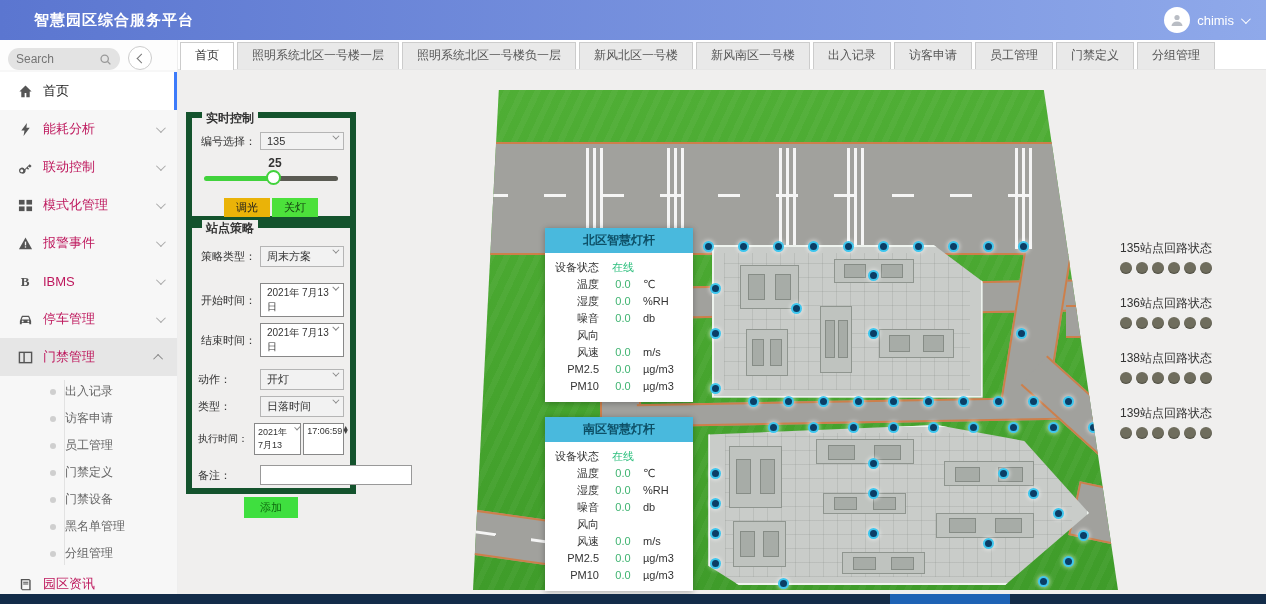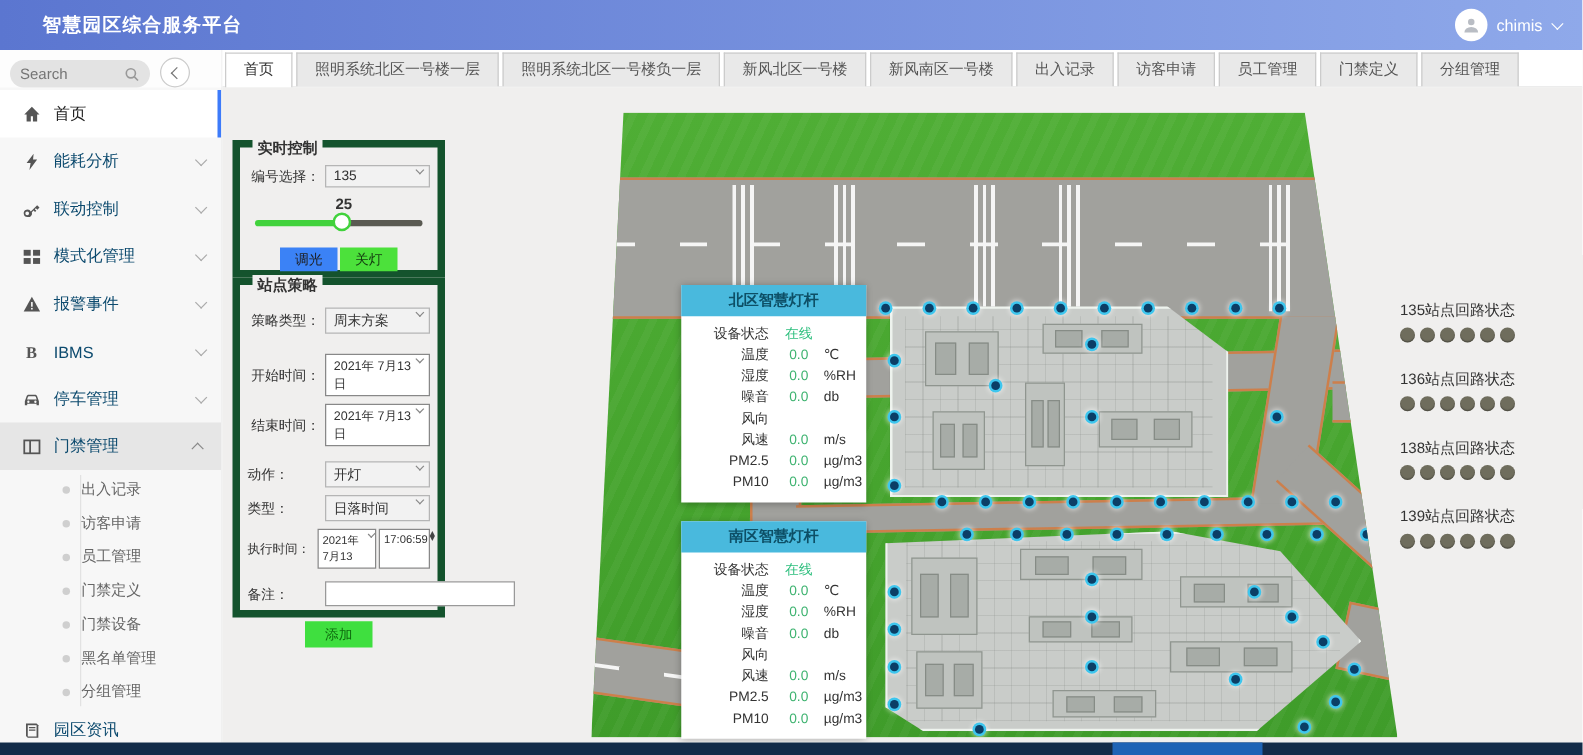--- a/index.html
+++ b/index.html
@@ -21,21 +21,21 @@
   .leftcol { width:178px; background:#f7f7f7; display:flex; flex-direction:column; border-right:1px solid #eee; }
   .search-row { height:30px; background:#fdfdfd; display:flex; align-items:flex-end; gap:8px; padding:0 6px 0 8px; }
   .search-pill { flex:0 0 112px; height:22px; background:#e3e3e3; border-radius:12px;
     display:flex; align-items:center; justify-content:space-between; padding:0 8px; }
   .search-pill input { border:none; background:transparent; outline:none; width:80px; font-size:12px; color:#666; }
   .collapse-btn { width:24px; height:24px; border-radius:50%; background:#fff; border:1px solid #ccc;
     display:flex; align-items:center; justify-content:center; color:#777; cursor:pointer; }
 
   .menu { flex:1; overflow:hidden; position:relative; padding-top:2px; }
   .mi { height:38px; display:flex; align-items:center; gap:10px; padding:0 14px 0 18px;
-    font-size:13px; color:#0c4a6e; cursor:pointer; position:relative; }
+    font-size:13px; color:#be185d; cursor:pointer; position:relative; }
   .mi .lbl { flex:1; }
   .mi.active { background:#fff; color:#222; }
   .mi.active::after { content:""; position:absolute; right:0; top:0; bottom:0; width:3px; background:#3d7bfa; }
   .mi.open { background:#e6e6e6; }
   .mi svg { width:15px; height:15px; flex:0 0 15px; }
   .submenu { position:relative; padding:2px 0 2px 0; }
   .submenu::before { content:""; position:absolute; left:64px; top:4px; bottom:4px; width:1px; background:#e2e2e2; }
   .subitem { height:27px; display:flex; align-items:center; gap:9px; padding-left:50px; font-size:12px; color:#666; cursor:pointer; }
   .subitem .dot { width:6px; height:6px; border-radius:50%; background:#cfcfcf; }
   .mi.footer-item { height:30px; }
@@ -61,21 +61,21 @@
   .selbox.white { background:#fff; border-color:#888; }
   .selbox .chev { color:#888; width:5px; height:5px; }
   .slider-wrap { margin:4px 6px 2px; position:relative; height:34px; }
   .slider-val { position:absolute; top:0; left:48%; font-weight:bold; font-size:12px; }
   .slider-track { position:absolute; top:20px; left:0; right:0; height:5px; border-radius:3px;
     background:linear-gradient(90deg,#41d23c 0 52%,#5a5a52 52%); cursor:pointer; }
   .slider-thumb { position:absolute; top:14px; left:52%; width:15px; height:15px; margin-left:-8px;
     border-radius:50%; background:#fff; border:2px solid #41d23c; cursor:grab; }
   .btnrow { display:flex; justify-content:center; gap:2px; margin-top:8px; }
   .btn { font-size:11px; padding:2px 12px; border:none; cursor:pointer; }
-  .btn.dim { background:#3b82f6; color:#1d1d1d; }
+  .btn.dim { background:#eab308; color:#1d1d1d; }
   .btn.off { background:#4ce13b; color:#143c10; }
   .btn.add { background:#3fdf3f; color:#0f6b0f; padding:3px 16px; }
   .exec-box { display:flex; flex:1; gap:2px; min-width:0; }
   .exec-date { flex:1.2; } .exec-time { flex:1; }
   .spin { display:flex; flex-direction:column; line-height:4px; font-size:7px; color:#444; }
   .note-input { flex:1; border:1px solid #999; background:#fff; height:20px; font-size:11px; padding:0 4px; outline:none; }
 
   
   .map { position:absolute; left:295px; top:20px; width:645px; height:500px; z-index:1;
     background:linear-gradient(180deg,#4fae35,#46a42e 60%,#3f9c2a);
@@ -93,21 +93,21 @@
                repeating-linear-gradient(90deg, rgba(120,125,120,.18) 0 1px, transparent 1px 14px); }
   .unit { position:absolute; background:#bfc3bf; border:1px solid #8f958f; }
   .unit::before, .unit::after { content:""; position:absolute; top:20%; width:26%; height:55%; background:#a7aca7; border:1px solid #868c86; }
   .unit::before { left:12%; } .unit::after { right:12%; }
   .marker { position:absolute; width:7px; height:7px; border-radius:50%; background:#0b3e66;
     box-shadow:0 0 0 2px #3ec6ee, 0 0 4px 3px rgba(255,255,255,.55); cursor:pointer; z-index:3; }
 
   
   .popup { position:absolute; width:148px; background:#fff; box-shadow:0 1px 6px rgba(0,0,0,.3); z-index:9; font-size:11px; }
   .popup-hd { background:#49b9dd; color:#0d4f66; font-weight:bold; text-align:center; padding:4px 0; font-size:12px; }
-  .popup-bd { padding:6px 24px 7px; }
+  .popup-bd { padding:6px 8px 7px; }
   .prow { display:grid; grid-template-columns:52px 36px 1fr; align-items:center; line-height:17px; }
   .prow .pl { text-align:right; color:#333; padding-right:6px; }
   .prow .pv { color:#3eb370; text-align:center; }
   .prow .pu { color:#333; text-align:left; padding-left:2px; }
   .prow.status .pl { text-align:left; padding-left:2px; }
   .prow.status .pv { color:#2ebf7e; }
   #popup-north { left:367px; top:158px; }
   #popup-south { left:367px; top:347px; }
 
   

